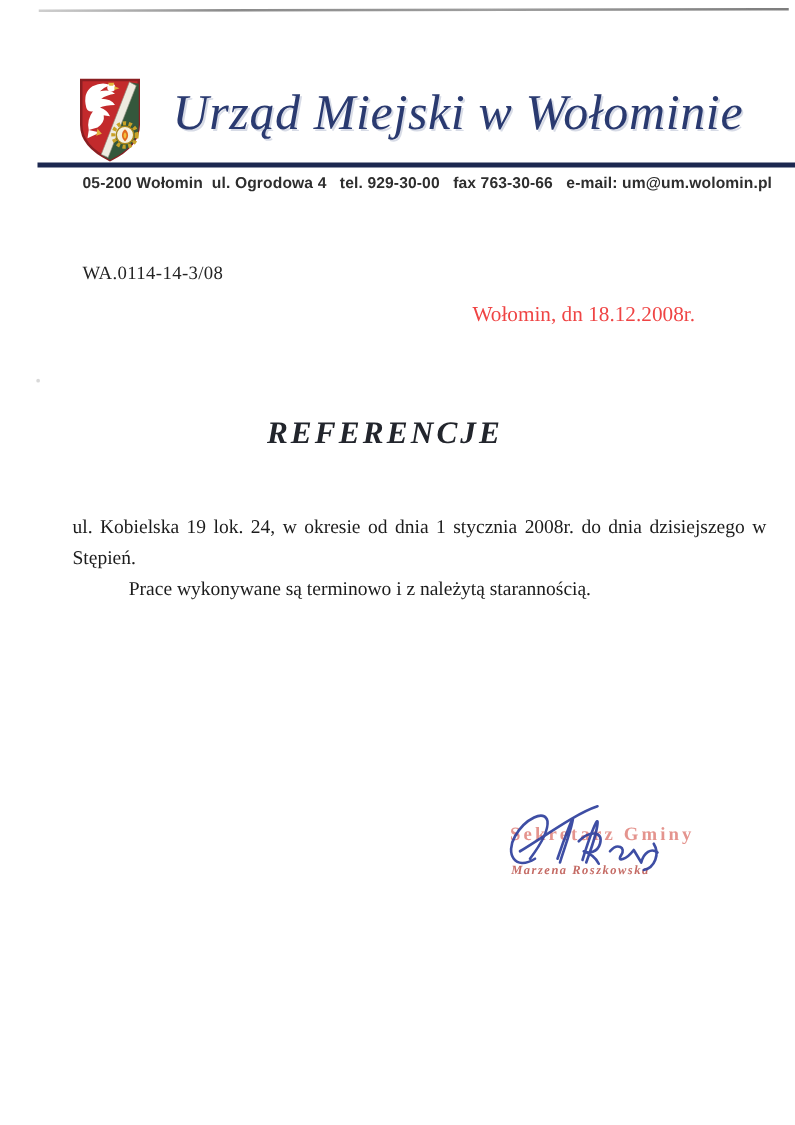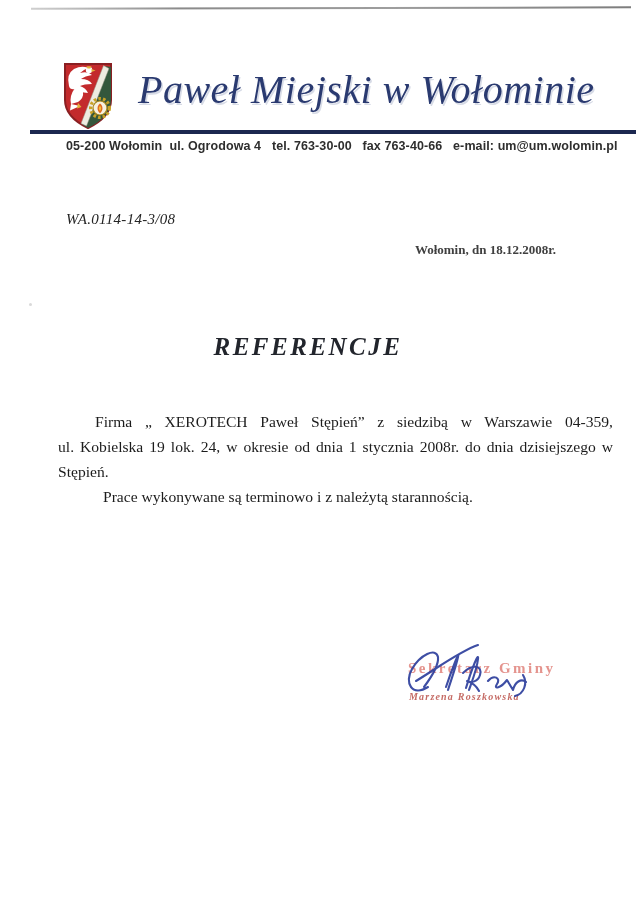--- a/index.html
+++ b/index.html
@@ -24,22 +24,22 @@
     text-shadow:1.5px 1.5px 0 rgba(110,125,165,0.28);
     white-space:nowrap;
   }
   .header-rule{position:absolute;top:130px;left:30px;width:606px;height:3.6px;background:#1c2850;}
   .address{
     position:absolute;top:139px;left:66px;
     font-family:"Liberation Sans", sans-serif;font-weight:bold;font-size:12.5px;
     color:#2e2e2e;letter-spacing:0.1px;white-space:pre;
   }
   
-  .ref-number{position:absolute;top:211px;left:66px;font-size:15px;letter-spacing:0.3px;color:#242424;font-style:italic;}
-  .date-line{position:absolute;top:242px;right:80px;font-size:13px;font-weight:bold;color:#404040;}
+  .ref-number{position:absolute;top:211px;left:66px;font-size:15px;letter-spacing:0.3px;color:#242424;}
+  .date-line{position:absolute;top:242px;right:80px;font-size:17px;font-weight:normal;color:#ef4444;}
   
   .doc-title{
     position:absolute;top:333px;left:0;width:616px;text-align:center;
     font-size:25px;font-weight:bold;font-style:italic;letter-spacing:2.5px;color:#22252c;
   }
   
   .body-text{position:absolute;top:409px;left:58px;width:555px;font-size:15.6px;line-height:25px;color:#1c1c1c;}
   .body-text .line{text-align:justify;text-align-last:justify;}
   .body-text .line.first{text-indent:37px;}
   .body-text .line.plain{text-align:left;text-align-last:left;}
@@ -77,34 +77,33 @@
       <path d="M7,24 Q4,12 12,7 Q20,3 26,6 Q21,8 18,11 Q26,9 30,13 Q23,14 19,17 Q27,17 30,22 Q22,22 18,24 Q24,26 26,31 Q17,30 13,27 Q8,28 7,24 Z"></path>
       <circle cx="27" cy="8" r="3.2"></circle>
       <path d="M29.5,7 L33.5,8.5 L29.5,10 Z" fill="#e3b33c"></path>
       <path d="M24.5,4.2 h5 l-1,2.4 h-3 Z" fill="#e3b33c"></path>
       <path d="M13,26 Q19,24 21,30 Q22,36 16,40 L9,42 Q7,34 13,26 Z"></path>
       <path d="M9,42 L18,44 L8,48.5 Z"></path>
       <path d="M16,41 L19.5,45 L15,46.5 Z" fill="#e3b33c"></path>
     </g>
   </svg>
 
-  <div class="org-title">Paweł Miejski w Wołominie</div>
+  <div class="org-title">Urząd Miejski w Wołominie</div>
 
   <div class="header-rule"></div>
 
-  <div class="address">05-200 Wołomin  ul. Ogrodowa 4   tel. 763-30-00   fax 763-40-66   e-mail: um@um.wolomin.pl</div>
+  <div class="address">05-200 Wołomin  ul. Ogrodowa 4   tel. 929-30-00   fax 763-30-66   e-mail: um@um.wolomin.pl</div>
 
   <div class="ref-number">WA.0114-14-3/08</div>
 
   <div class="date-line">Wołomin, dn 18.12.2008r.</div>
 
   <div class="doc-title">REFERENCJE</div>
 
   <div class="body-text">
-    <div class="line first">Firma „ XEROTECH Paweł Stępień”  z siedzibą  w Warszawie 04-359,</div>
     <div class="line">ul. Kobielska 19 lok. 24, w okresie od dnia 1 stycznia 2008r. do  dnia dzisiejszego w</div>
     <div class="line plain">Stępień.</div>
     <div class="line indent2">Prace wykonywane są terminowo  i z należytą starannością.</div>
   </div>
 
   <div class="stamp-title">Sekretarz Gminy</div>
   <div class="stamp-name">Marzena Roszkowska</div>
 
   <svg class="signature-svg" viewBox="0 0 134 64" aria-hidden="true">
     <g fill="none" stroke="#2e3f9d" stroke-width="2.1" stroke-linecap="round" stroke-linejoin="round" opacity="0.92">

